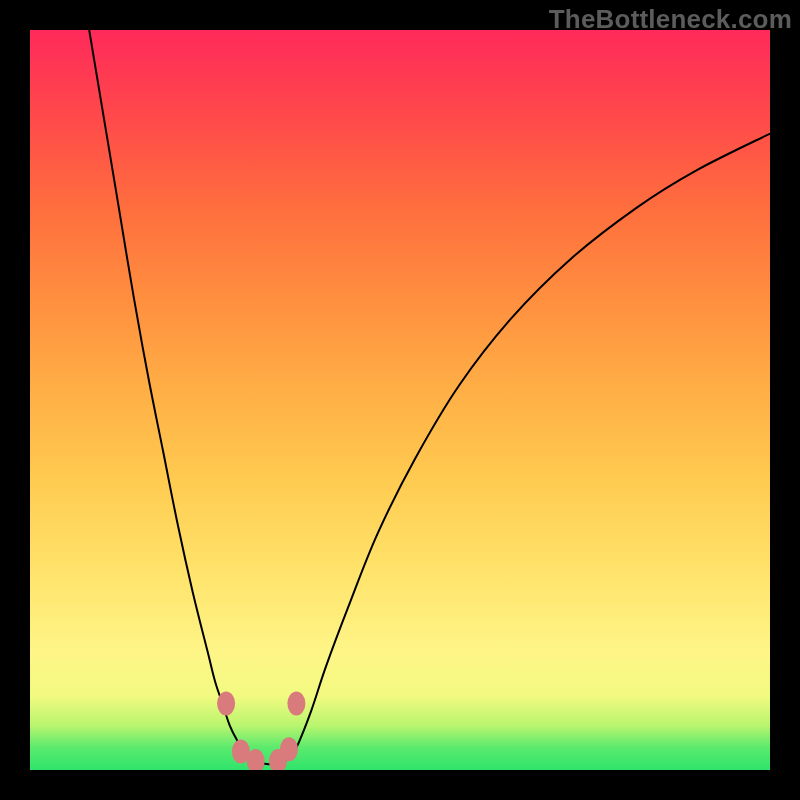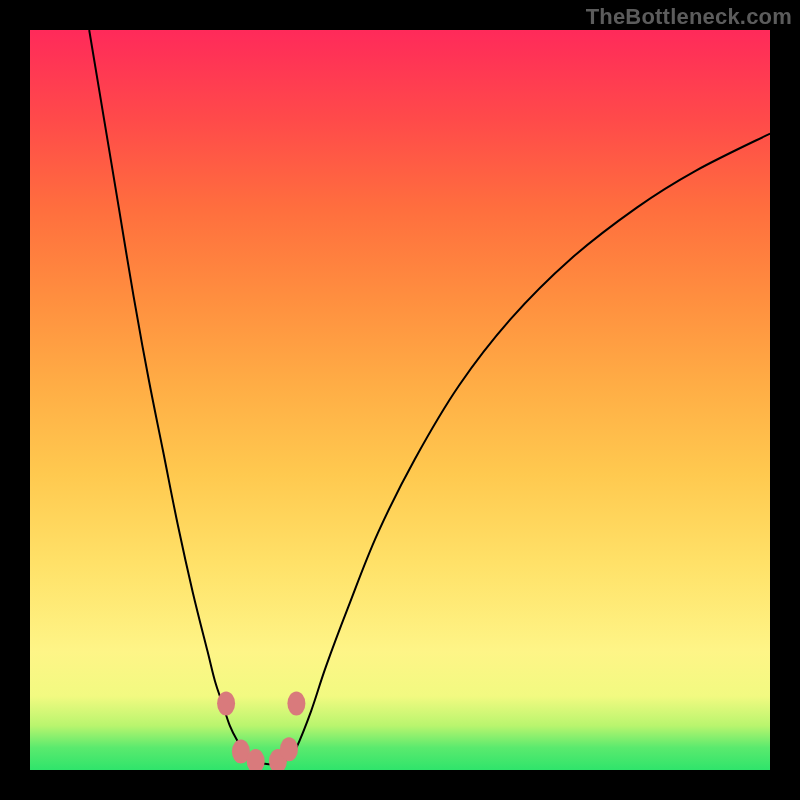--- a/index.html
+++ b/index.html
@@ -28,21 +28,21 @@
       #ff8e3f 64%,
       #ff6e3e 76%,
       #ff4a4a 88%,
       #ff2a5a 100%);
   }
   .watermark {
     position: absolute;
     top: 4px;
     right: 8px;
     font-family: Arial, Helvetica, sans-serif;
-    font-size: 22px;
+    font-size: 26px;
     font-weight: 600;
     color: #5c5c5c;
     letter-spacing: 0.2px;
     user-select: none;
   }
   .curve {
     position: absolute;
     left: 30px;
     top: 30px;
     width: 740px;

